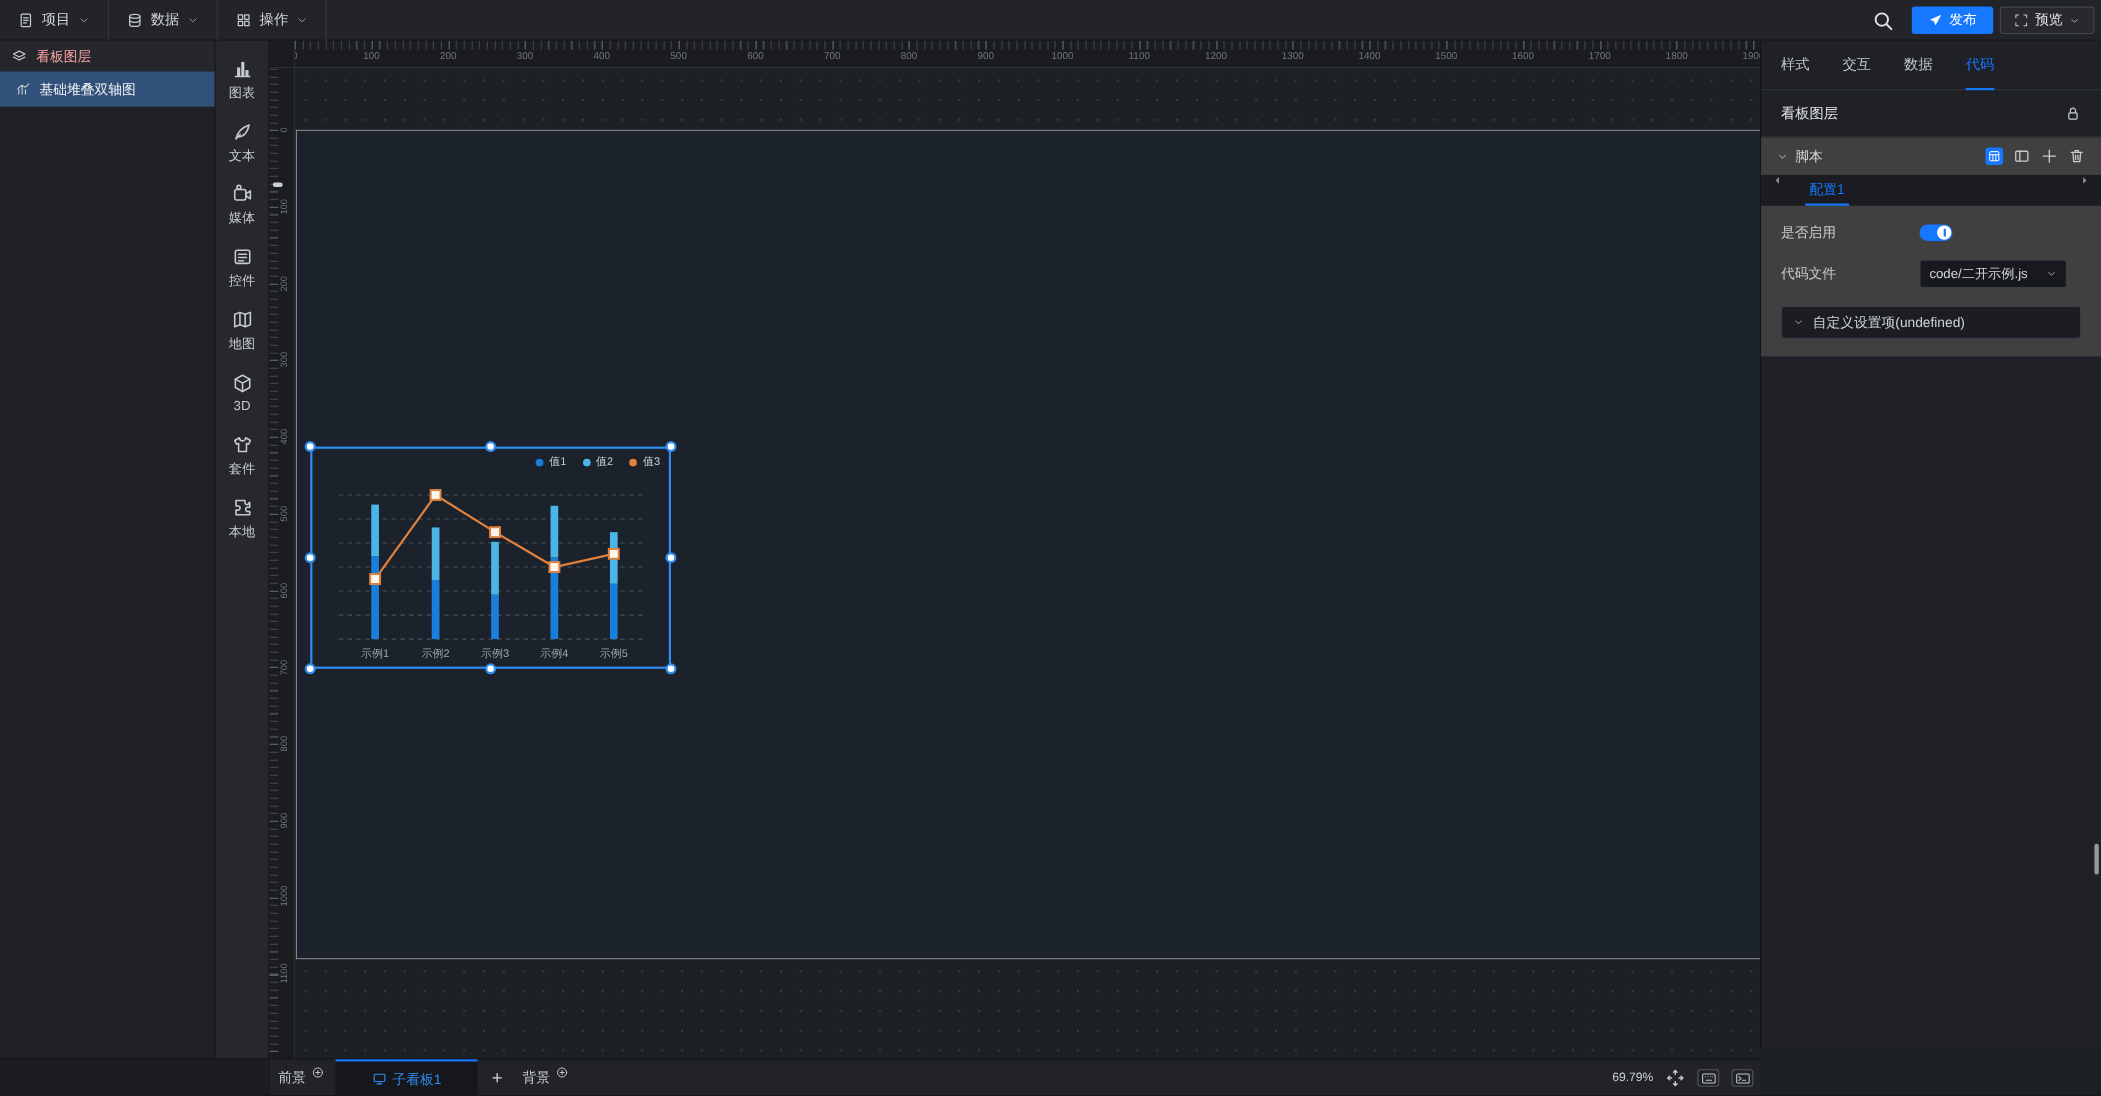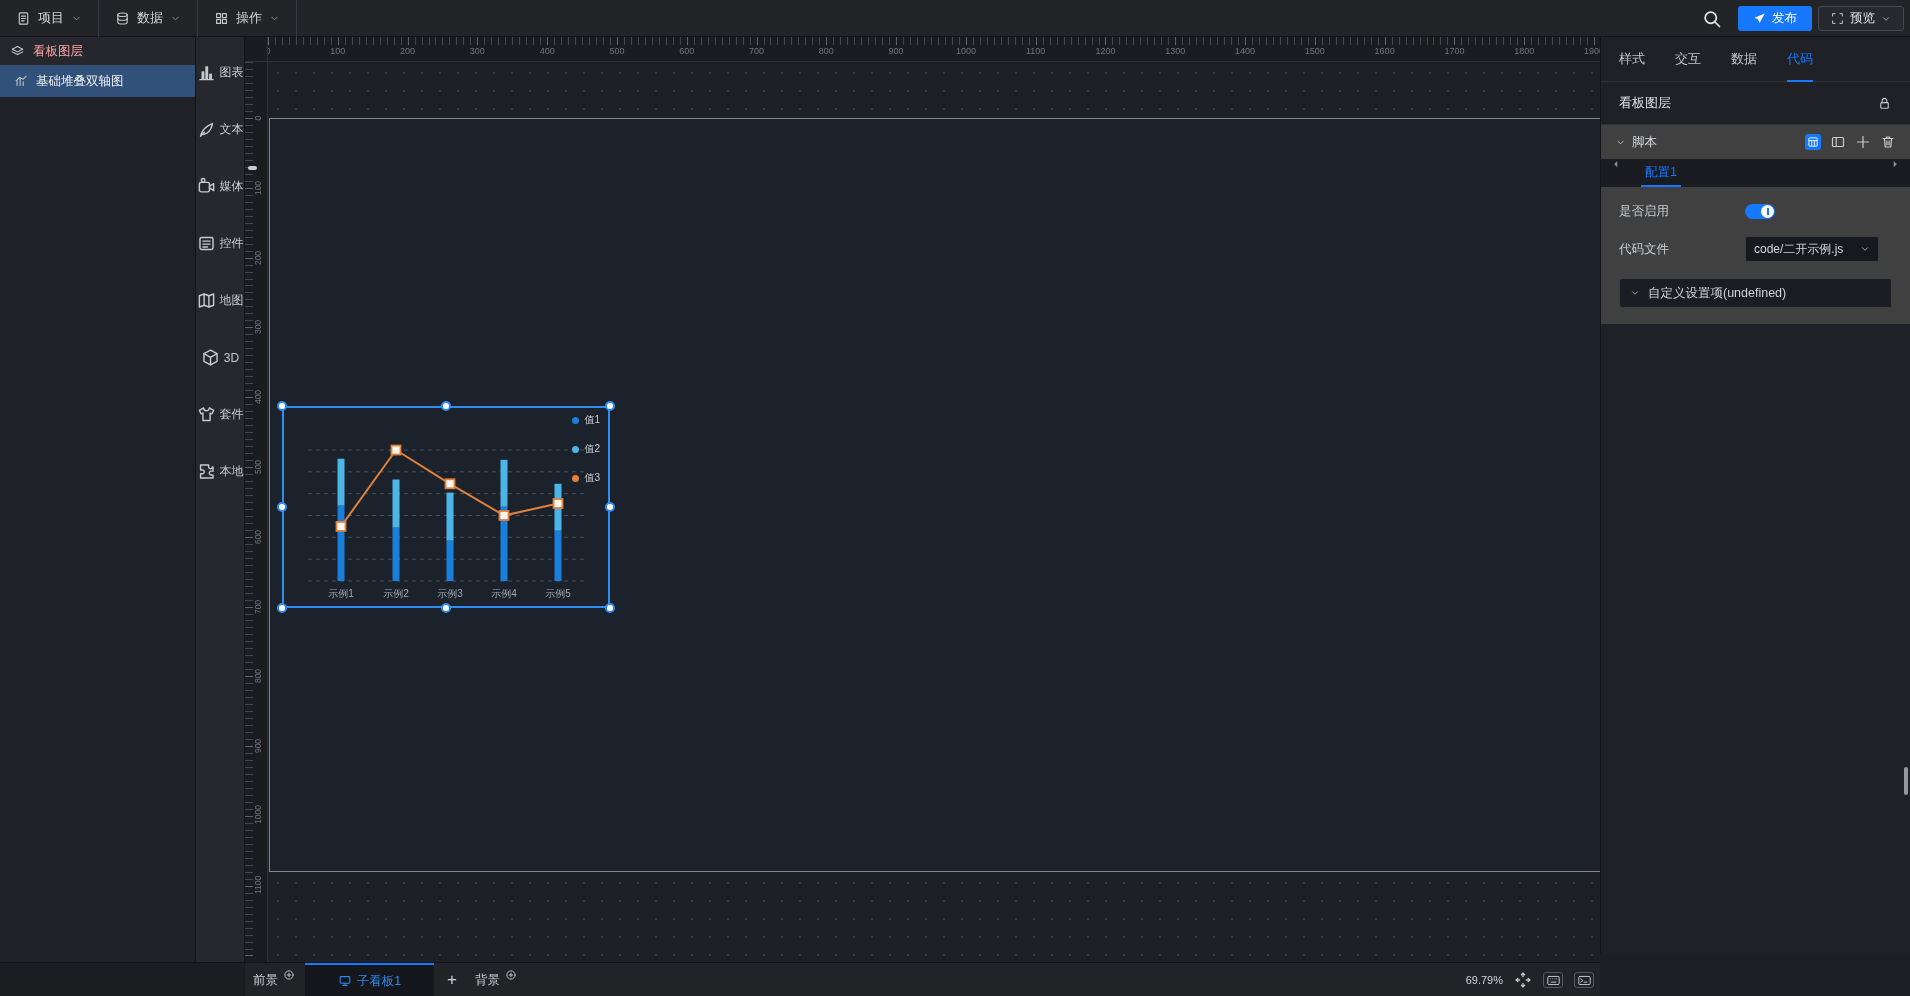--- a/index.html
+++ b/index.html
@@ -23,21 +23,21 @@
   
   #layers-panel{left:0;top:37px;width:196px;height:925px;background:#1f2127;border-right:1px solid #121419;}
   #layers-header{display:flex;align-items:center;gap:8px;height:28px;padding:0 10px;font-size:12.5px;color:#fca5a5;background:#25272d;}
   #layers-header .ic{width:15px;height:15px;}
   .layer-item{display:flex;align-items:center;gap:8px;height:32px;padding:0 14px;font-size:12.5px;color:#eef1f4;cursor:pointer;}
   .layer-item.selected{background:#31517a;}
   .layer-item .ic{width:14px;height:14px;}
 
   
   #toolbox{left:196px;top:37px;width:49px;height:925px;background:#26282e;border-right:1px solid #121419;}
-  .tool{position:relative;height:57px;margin-top:0;display:flex;flex-direction:row;align-items:center;justify-content:center;gap:4px;cursor:pointer;color:#c6c9cc;font-size:12px;}
+  .tool{position:relative;height:57px;margin-top:0;display:flex;flex-direction:column;align-items:center;justify-content:center;gap:4px;cursor:pointer;color:#c6c9cc;font-size:12px;}
   .tool .ic{width:19px;height:19px;}
   #toolbox .tool:first-child{margin-top:7px;}
 
   
   #canvas{left:245px;top:37px;width:1355px;height:925px;background:#1d2025;
     background-image:radial-gradient(circle,#383d44 1.1px,transparent 1.4px);
     background-size:18px 18px;background-position:6px 9px;}
   #artboard{left:24px;top:81px;width:1331px;height:754px;background:#1b222c;
     border-top:1px solid #83868a;border-left:1px solid #83868a;border-bottom:1px solid #83868a;}
   #hruler{left:0;top:0;width:1355px;height:25px;background:#1a1c20;border-bottom:1px solid #2e3136;overflow:hidden;}
@@ -51,21 +51,21 @@
     background-image:repeating-linear-gradient(to bottom,#5e626a 0 1px,transparent 1px 69.79px),
                      repeating-linear-gradient(to bottom,#43474e 0 1px,transparent 1px 6.979px);
     background-position:0 56px,0 56px;}
   .vnum{position:absolute;left:5px;width:16px;height:16px;margin-top:-8px;line-height:16px;text-align:center;font-size:8.5px;color:#70757c;transform:rotate(-90deg);}
   #ruler-corner{left:0;top:0;width:23px;height:25px;background:#1a1c20;border-right:1px solid #2e3136;border-bottom:1px solid #2e3136;}
   #origin-marker{left:3px;top:104px;width:9px;height:4px;border-radius:2px;background:#c9ccd0;}
 
   
   #chart-comp{left:37px;top:369px;width:328px;height:202px;border:2px solid #2f8df2;cursor:move;}
   .handle{position:absolute;width:10px;height:10px;border-radius:50%;background:#fff;border:2px solid #2f8df2;}
-  #chart-legend{position:absolute;top:5px;right:8px;display:flex;gap:15px;align-items:center;flex-direction:column;}
+  #chart-legend{position:absolute;top:5px;right:8px;display:flex;gap:15px;align-items:center;}
   .lg-item{display:flex;align-items:center;gap:5px;font-size:10px;color:#ccd1d6;}
   .lg-dot{width:7px;height:7px;border-radius:50%;}
 
   
   #inspector{left:1600px;top:37px;width:310px;height:916px;background:#1f2126;border-left:1px solid #121419;font-size:12.5px;}
   #state-row{display:flex;align-items:center;height:29px;padding:0 16px;border-bottom:1px solid #2f3237;color:#e3e6e9;font-size:13px;}
   #state-row .grow{flex:1;}
   #state-row .ic{width:13px;height:13px;margin-left:14px;cursor:pointer;}
   #insp-tabs{display:flex;align-items:flex-start;gap:30px;height:45px;padding:0 18px;border-bottom:1px solid #2f3237;font-family:Liberation Serif, serif;}
   .insp-tab{font-size:13px;color:#c2c6cb;cursor:pointer;height:45px;display:flex;align-items:center;border-bottom:2px solid transparent;}

